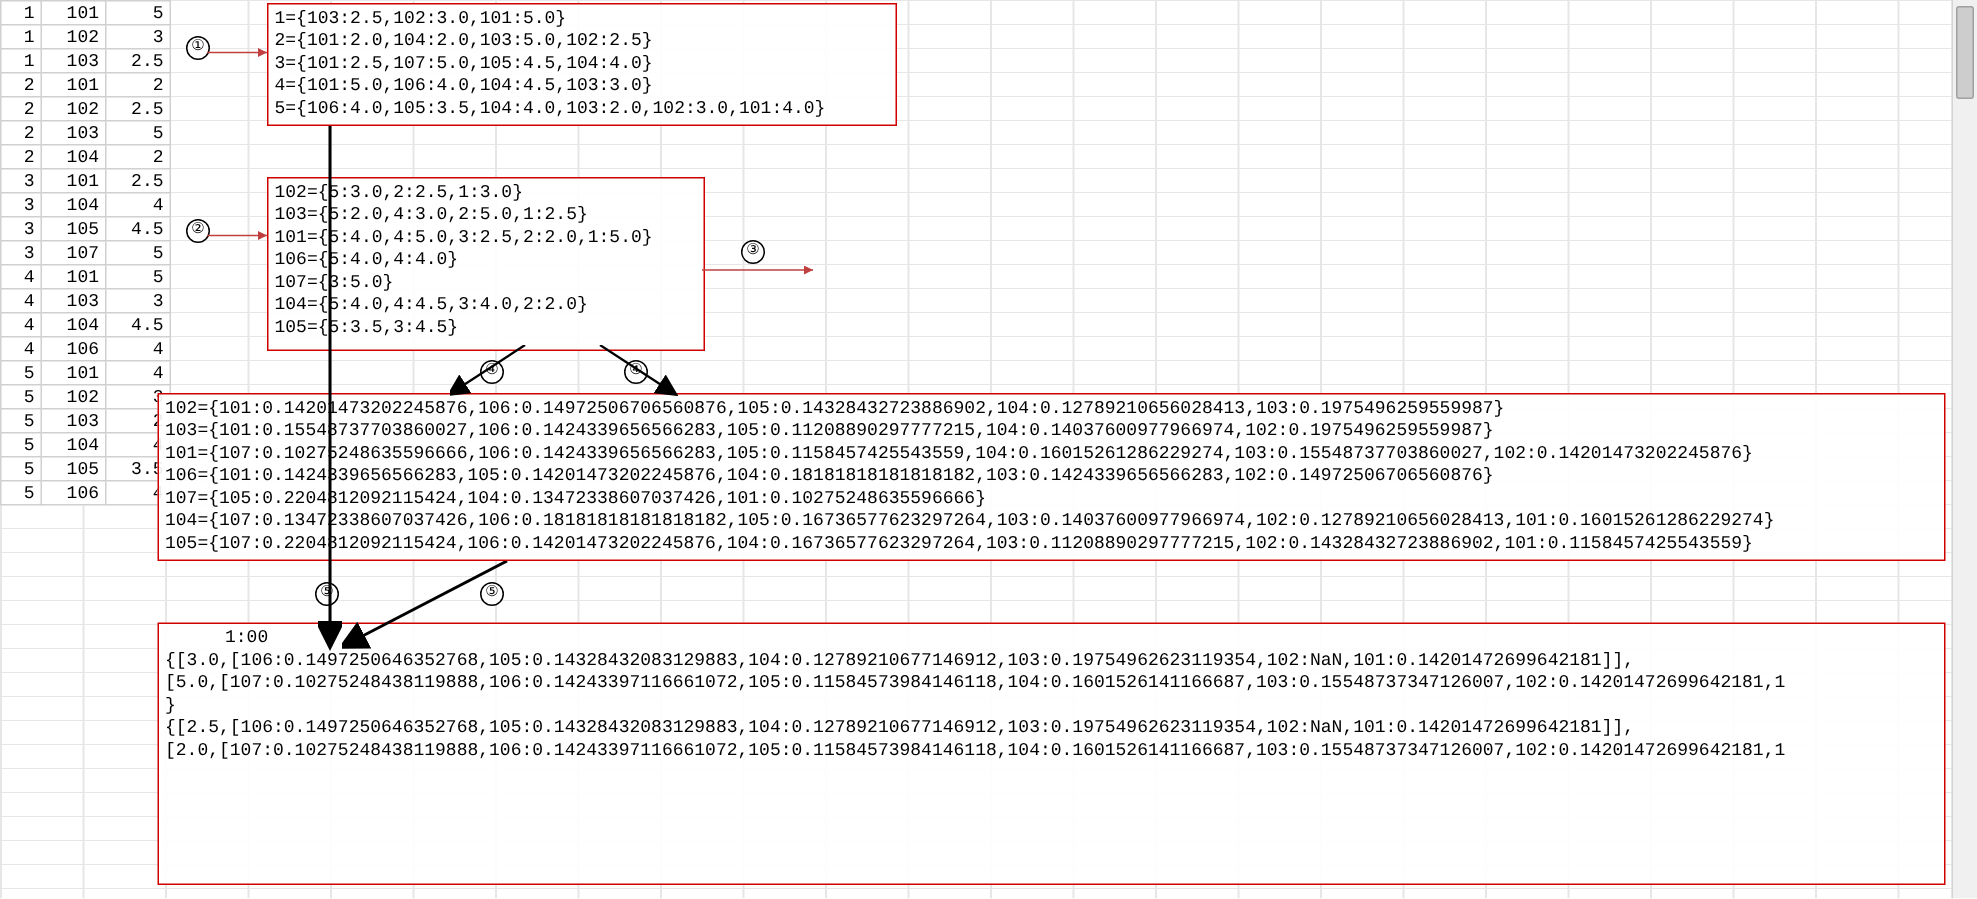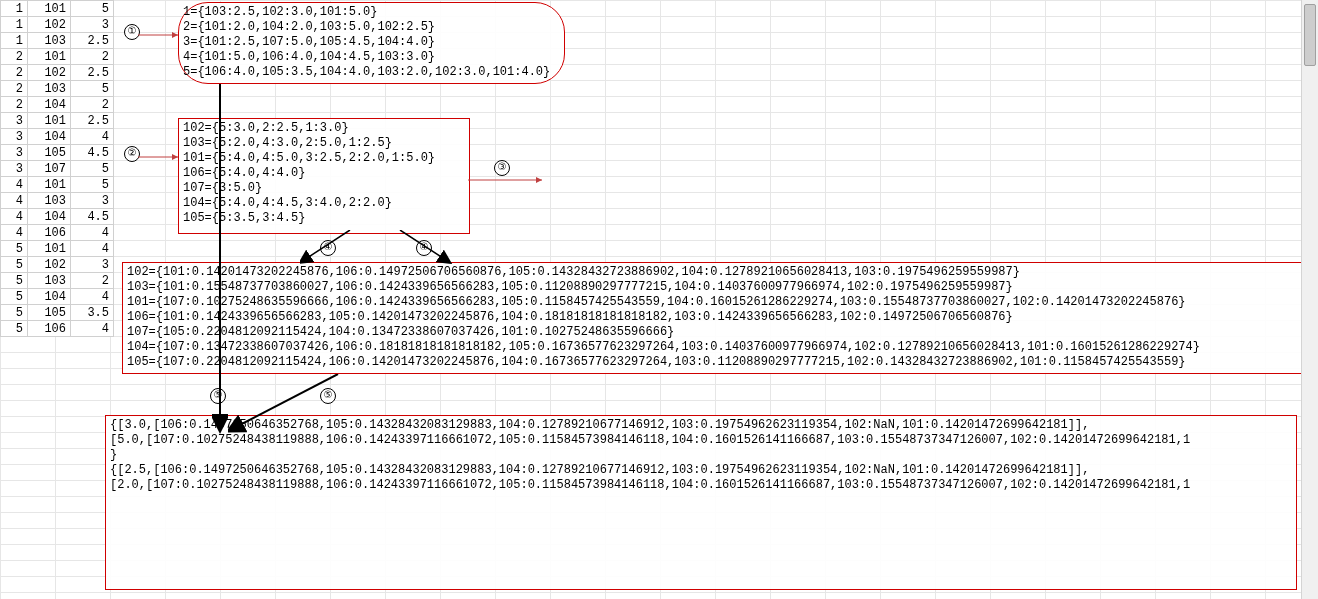--- a/index.html
+++ b/index.html
@@ -171,50 +171,51 @@
           <td style="width: 34px;">3.5</td>
         </tr>
         <tr>
           <td style="width: 18px;">5</td>
           <td style="width: 34px;">106</td>
           <td style="width: 34px;">4</td>
         </tr>
       </tbody>
   </table>
 
-  <div class="redbox" id="box1" style="left:178px;top:2px;width:387px;height:82px;border-radius:30px;">
+  <div class="redbox" id="box1" style="left:178px;top:2px;width:420px;height:82px;">
       <div class="line">1={103:2.5,102:3.0,101:5.0}</div>
       <div class="line">2={101:2.0,104:2.0,103:5.0,102:2.5}</div>
       <div class="line">3={101:2.5,107:5.0,105:4.5,104:4.0}</div>
       <div class="line">4={101:5.0,106:4.0,104:4.5,103:3.0}</div>
       <div class="line">5={106:4.0,105:3.5,104:4.0,103:2.0,102:3.0,101:4.0}</div>
     </div>
 
   <div class="redbox" id="box2" style="left:178px;top:118px;width:292px;height:116px;">
       <div class="line">102={5:3.0,2:2.5,1:3.0}</div>
       <div class="line">103={5:2.0,4:3.0,2:5.0,1:2.5}</div>
       <div class="line">101={5:4.0,4:5.0,3:2.5,2:2.0,1:5.0}</div>
       <div class="line">106={5:4.0,4:4.0}</div>
       <div class="line">107={3:5.0}</div>
       <div class="line">104={5:4.0,4:4.5,3:4.0,2:2.0}</div>
       <div class="line">105={5:3.5,3:4.5}</div>
     </div>
 
 
-  <div class="redbox" id="box4" style="left:122px;top:262px;width:1192px;height:112px;">
+  <div class="redbox" id="box4" style="left:105px;top:262px;width:1192px;height:112px;">
       <div class="line">102={101:0.14201473202245876,106:0.1497250670656087᠎6,105:0.14328432723886902,104:0.12789210656028413,103:0.1975496259559987}</div>
       <div class="line">103={101:0.15548737703860027,106:0.1424339656566283,105:0.11208890297777215,104:0.14037600977966974,102:0.1975496259559987}</div>
       <div class="line">101={107:0.10275248635596666,106:0.1424339656566283,105:0.1158457425543559,104:0.16015261286229274,103:0.15548737703860027,102:0.14201473202245876}</div>
       <div class="line">106={101:0.1424339656566283,105:0.14201473202245876,104:0.1818181818181818​2,103:0.1424339656566283,102:0.1497250670656087᠎6}</div>
       <div class="line">107={105:0.22048120921154᠎24,104:0.13472338607037426,101:0.10275248635596666}</div>
       <div class="line">104={107:0.13472338607037426,106:0.1818181818181818​2,105:0.16736577623297264,103:0.14037600977966974,102:0.12789210656028413,101:0.16015261286229274}</div>
       <div class="line">105={107:0.22048120921154᠎24,106:0.14201473202245876,104:0.16736577623297264,103:0.11208890297777215,102:0.14328432723886902,101:0.1158457425543559}</div>
     </div>
 
   <div class="redbox" id="box5" style="left:105px;top:415px;width:1192px;height:175px;">
+      <div class="line" style="padding-left: 40px;">1:00</div>
       <div class="line">{[3.0,[106:0.14972506463527᠎68,105:0.14328432083129883,104:0.12789210677146912,103:0.19754962623119354,102:NaN,101:0.14201472699642181]],</div>
       <div class="line">[5.0,[107:0.10275248438119888,106:0.14243397116661072,105:0.11584573984146118,104:0.1601526141166687,103:0.15548737347126007,102:0.14201472699642181,1</div>
       <div class="line">}</div>
       <div class="line">{[2.5,[106:0.14972506463527᠎68,105:0.14328432083129883,104:0.12789210677146912,103:0.19754962623119354,102:NaN,101:0.14201472699642181]],</div>
       <div class="line">[2.0,[107:0.10275248438119888,106:0.14243397116661072,105:0.11584573984146118,104:0.1601526141166687,103:0.15548737347126007,102:0.14201472699642181,1</div>
     </div>
 
   <span class="circled" style="left:124px;top:24px;">①</span>
   <span class="circled" style="left:124px;top:146px;">②</span>
   <span class="circled" style="left:494px;top:160px;">③</span>

